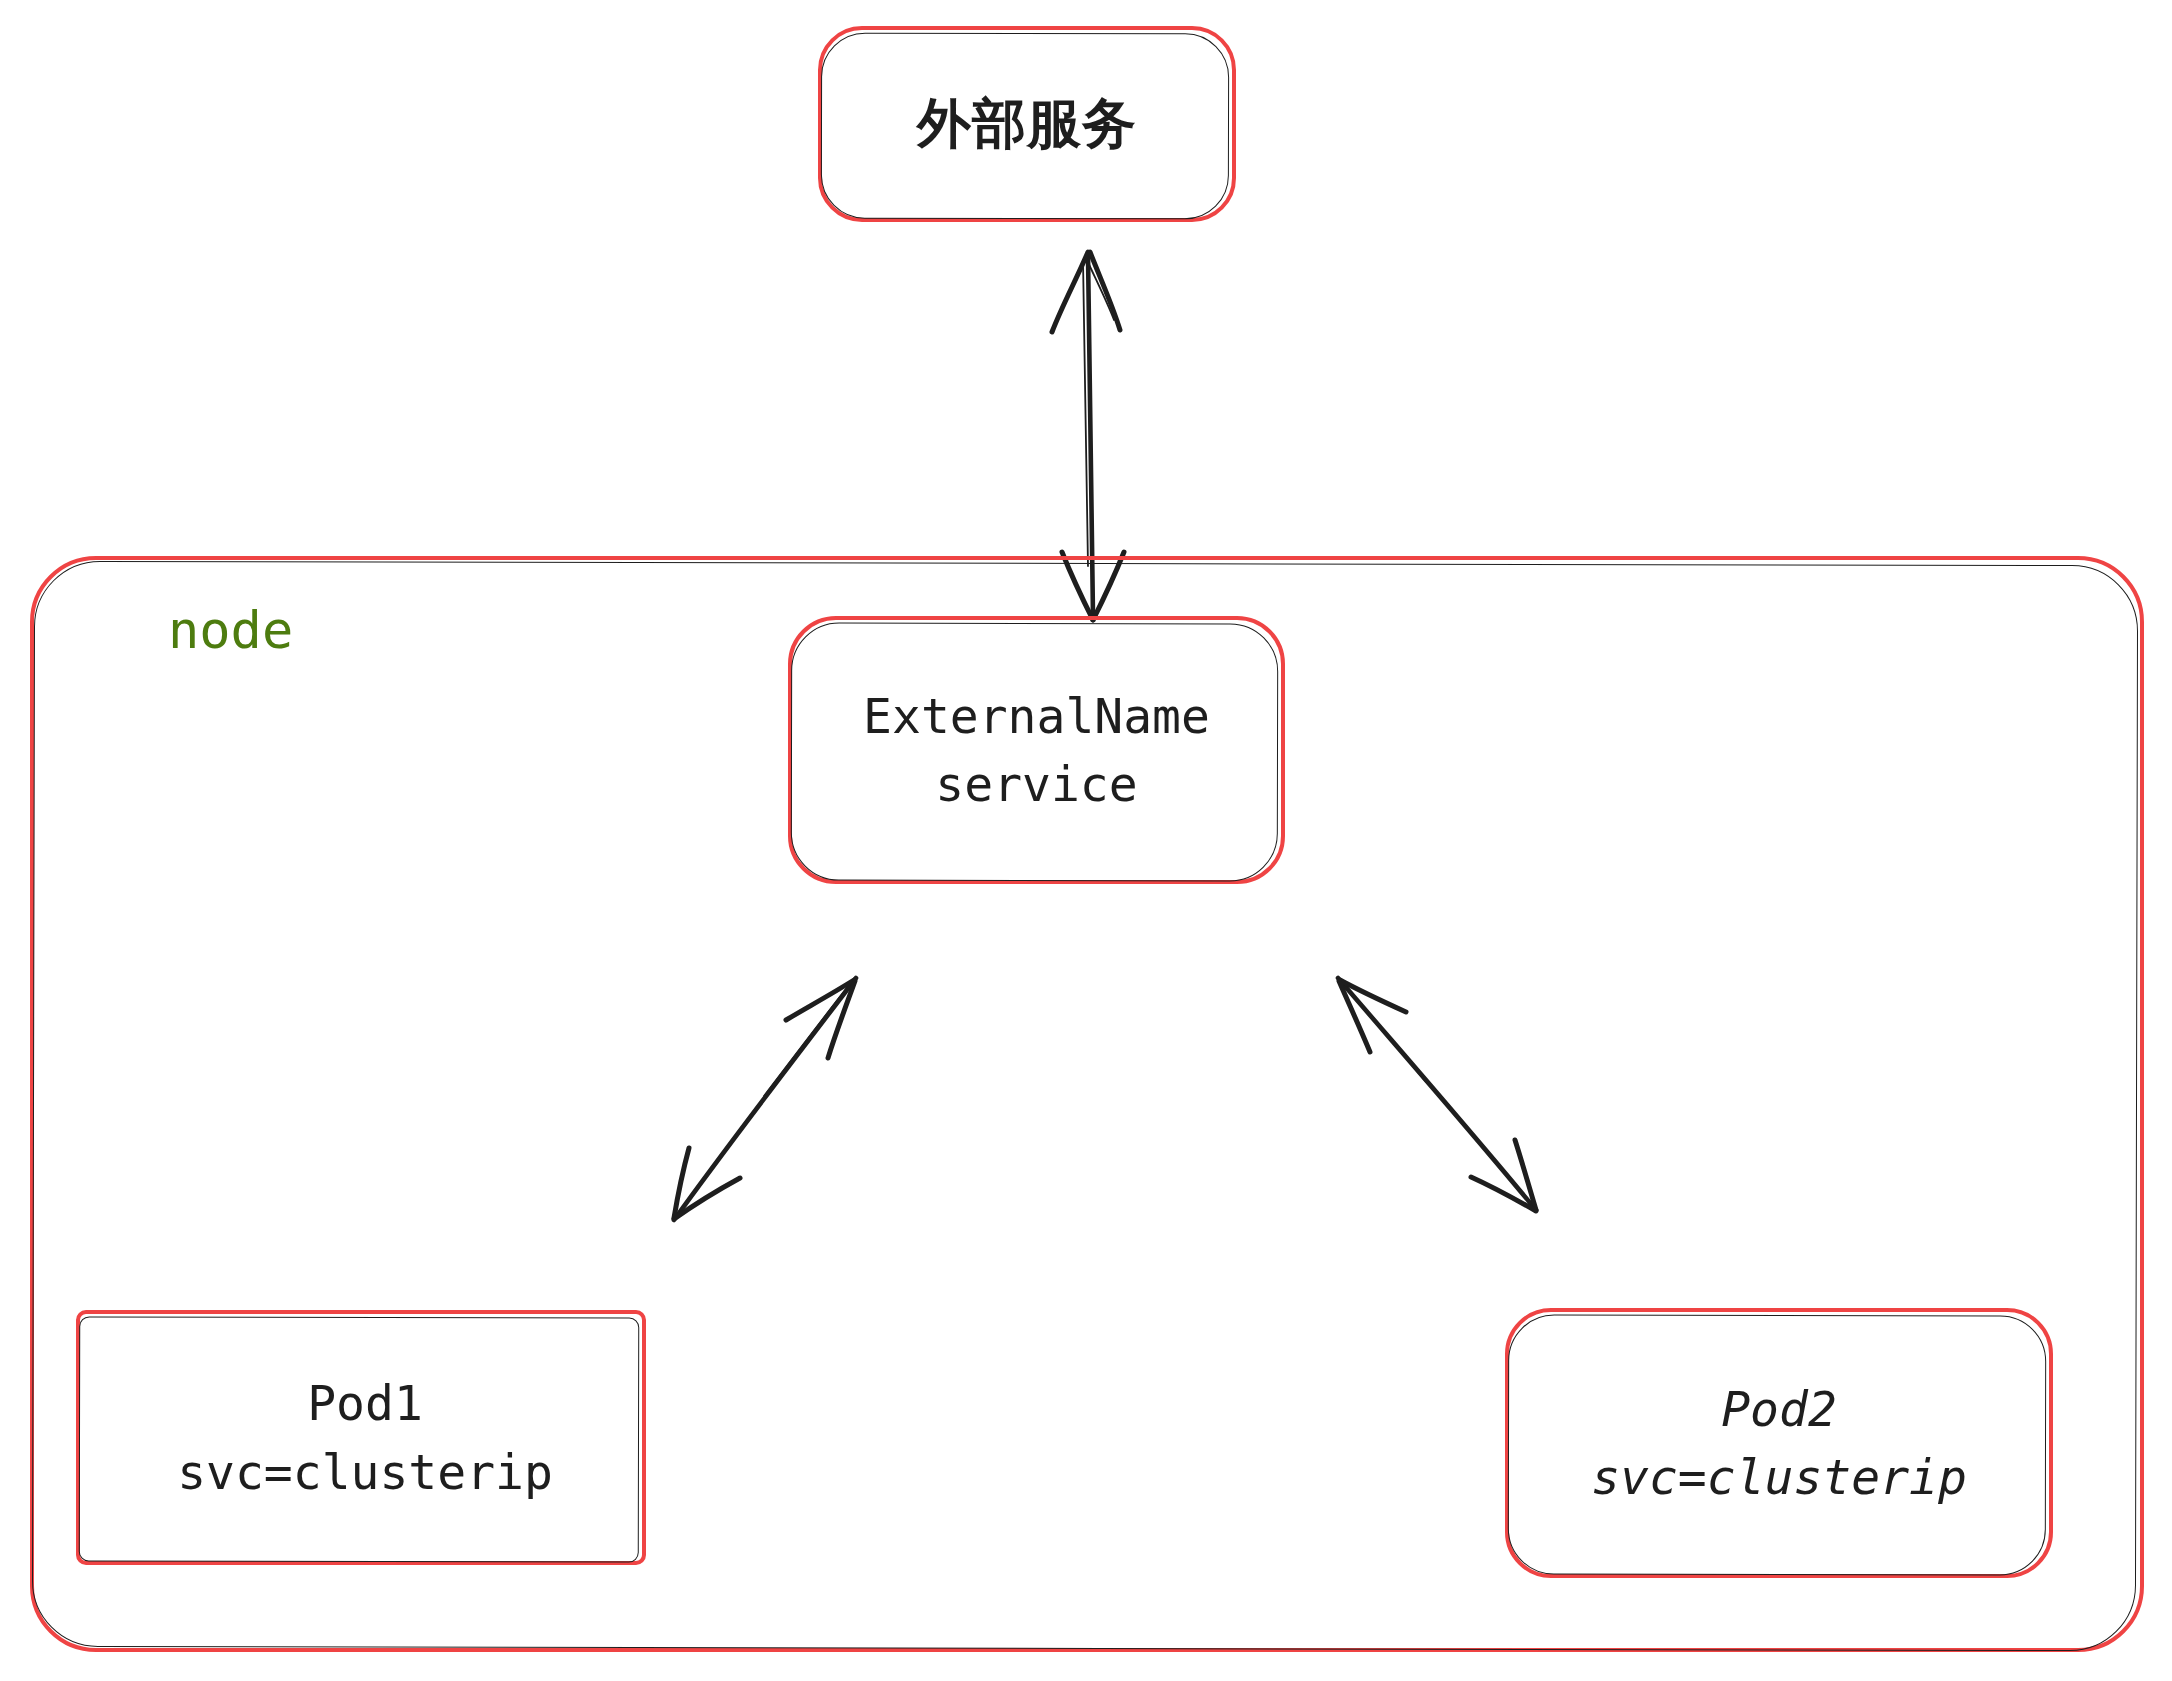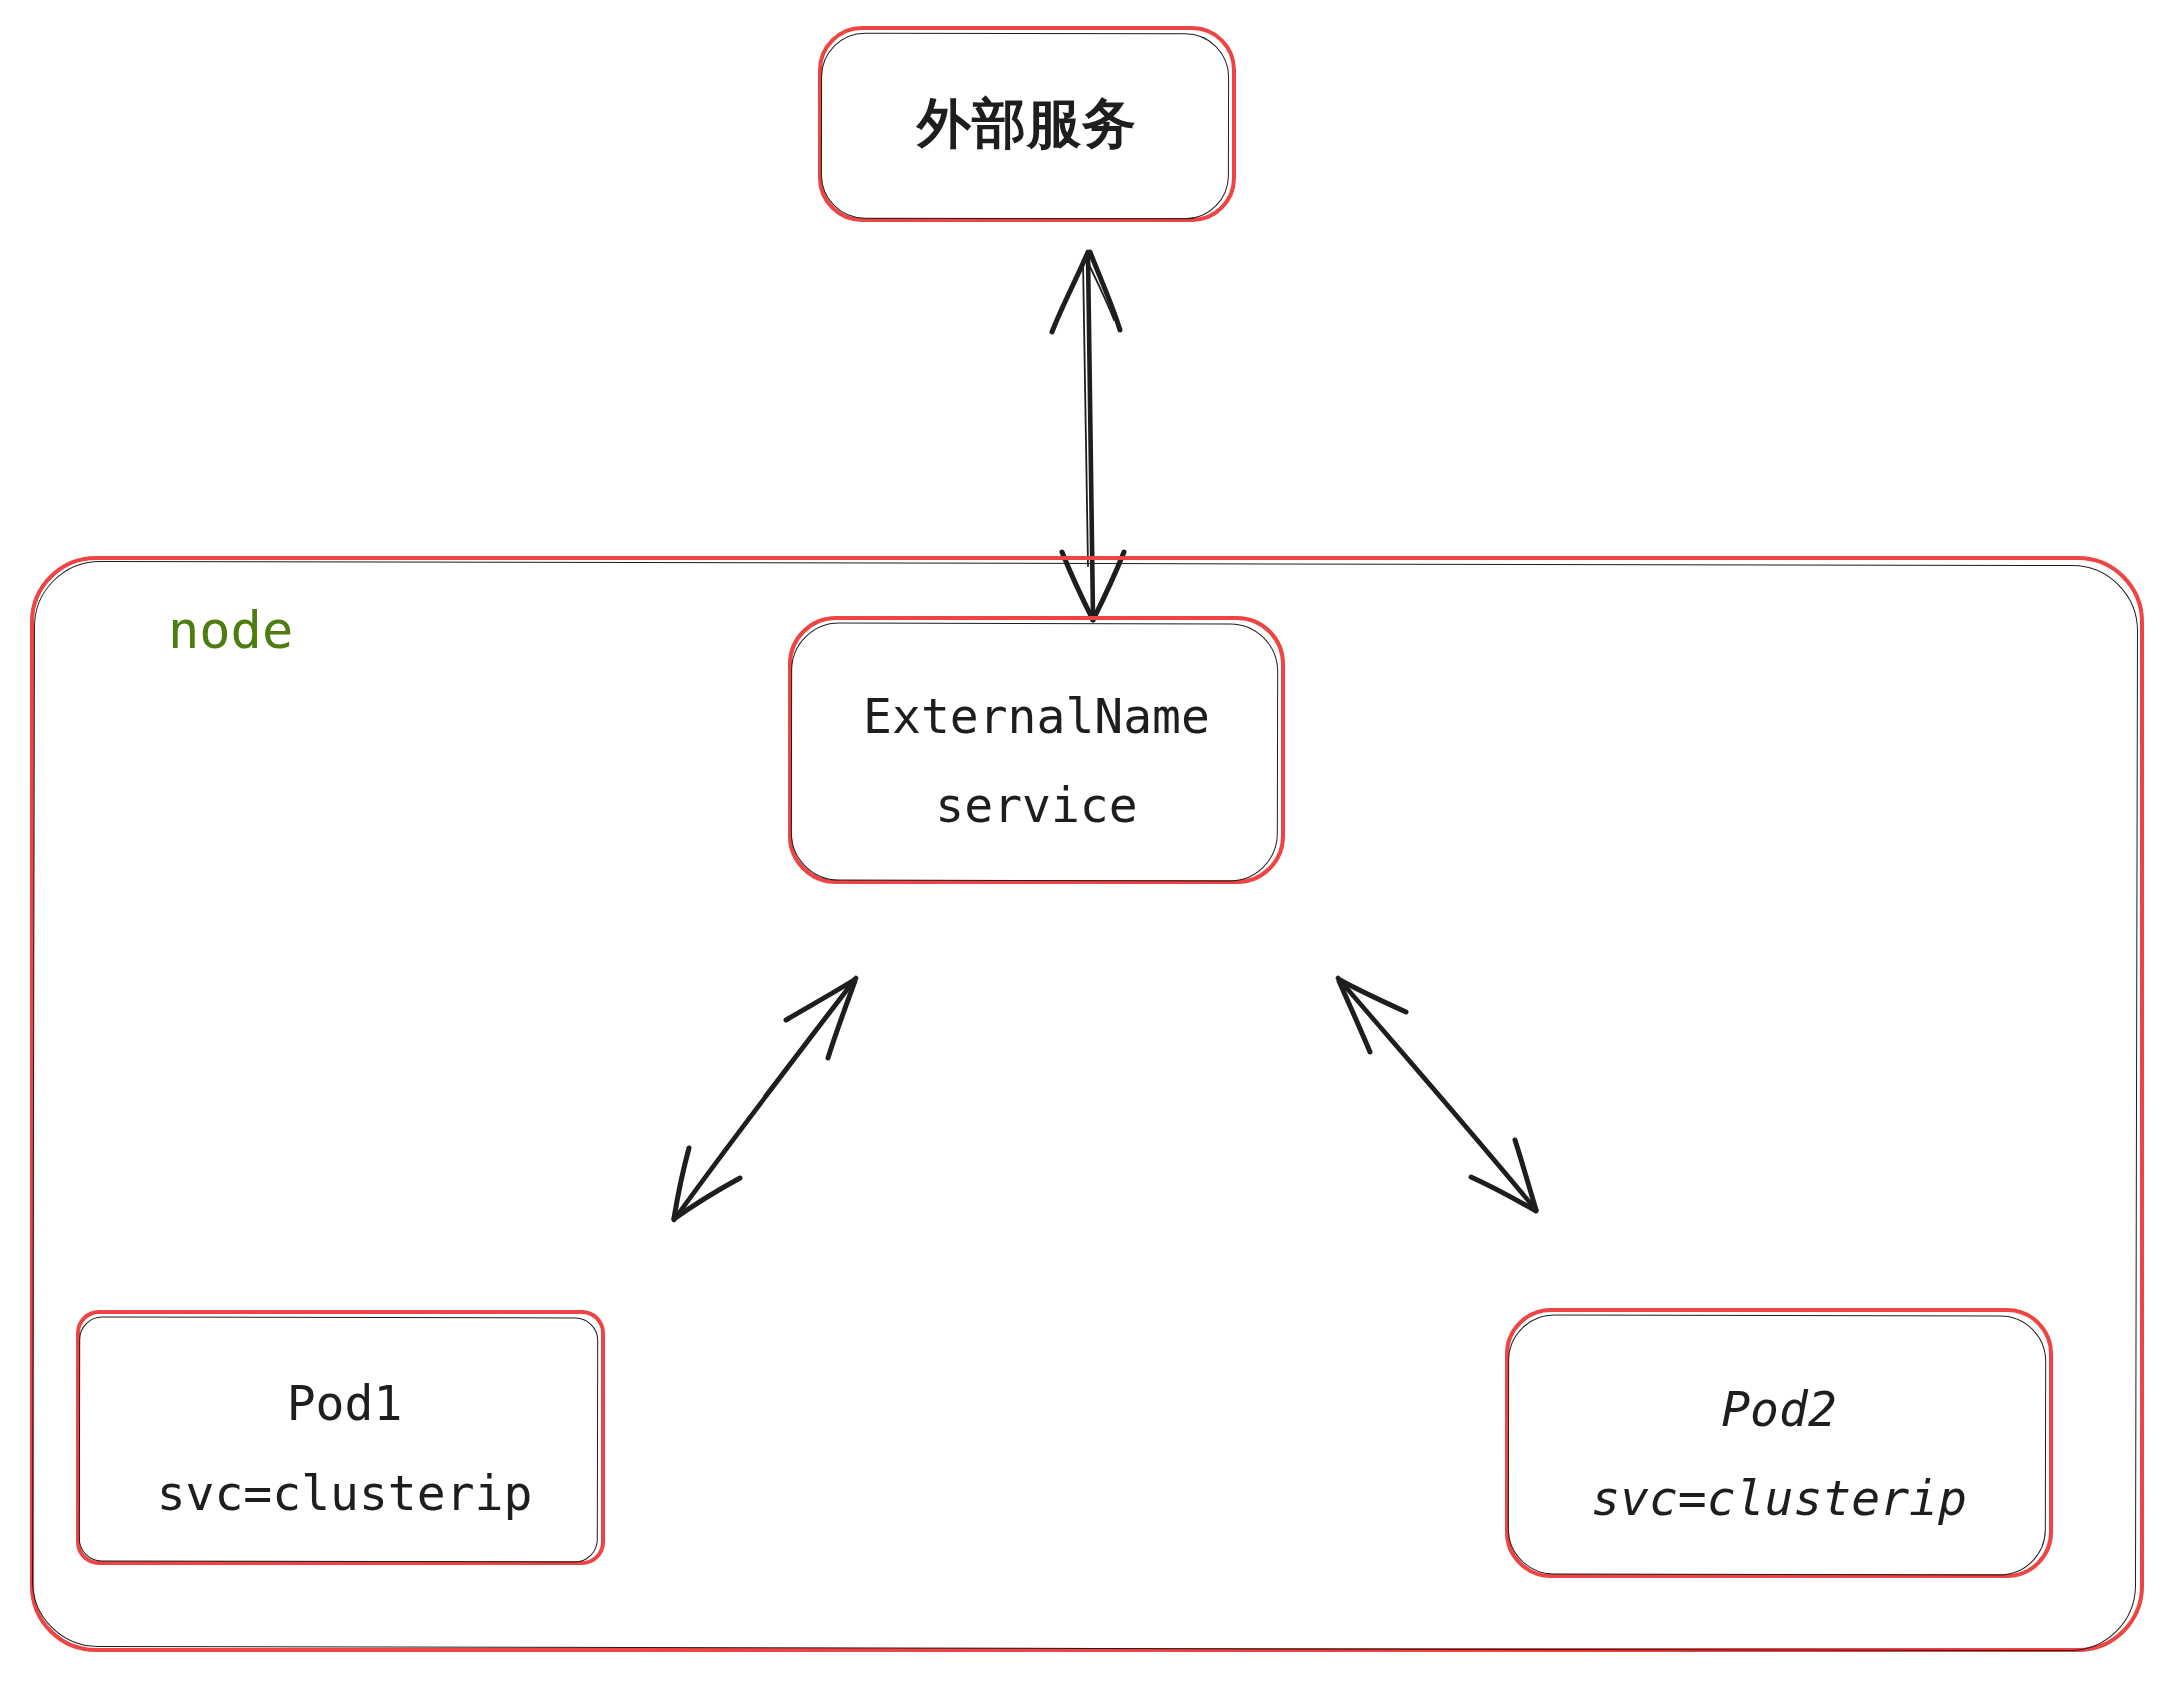--- a/index.html
+++ b/index.html
@@ -48,22 +48,22 @@
     width: 2114px; height: 1096px;
     border-radius: 66px;
   }
   .box-externalname {
     left: 788px; top: 616px;
     width: 497px; height: 268px;
     border-radius: 48px;
   }
   .box-pod1 {
     left: 76px; top: 1310px;
-    width: 529px; height: 255px;
-    border-radius: 23px;
+    width: 570px; height: 255px;
+    border-radius: 10px;
     padding-left: 8px;
   }
   .box-pod2 {
     left: 1505px; top: 1308px;
     width: 548px; height: 270px;
     border-radius: 46px;
     font-style: italic;
   }
   
   .cjk-label {
@@ -72,21 +72,20 @@
     font-weight: 600;
     letter-spacing: 1px;
     color: #1e1e1e;
   }
   .code-label {
     font-family: "DejaVu Sans Mono", monospace;
     font-size: 48px;
     line-height: 1.42;
     color: #1e1e1e;
     white-space: pre;
-    margin-top: 21px;
   }
   .node-title {
     position: absolute;
     left: 168px; top: 600px;
     font-family: "DejaVu Sans Mono", monospace;
     font-size: 52px;
     color: #4d7c0f;
   }
   
   .edges-svg {

